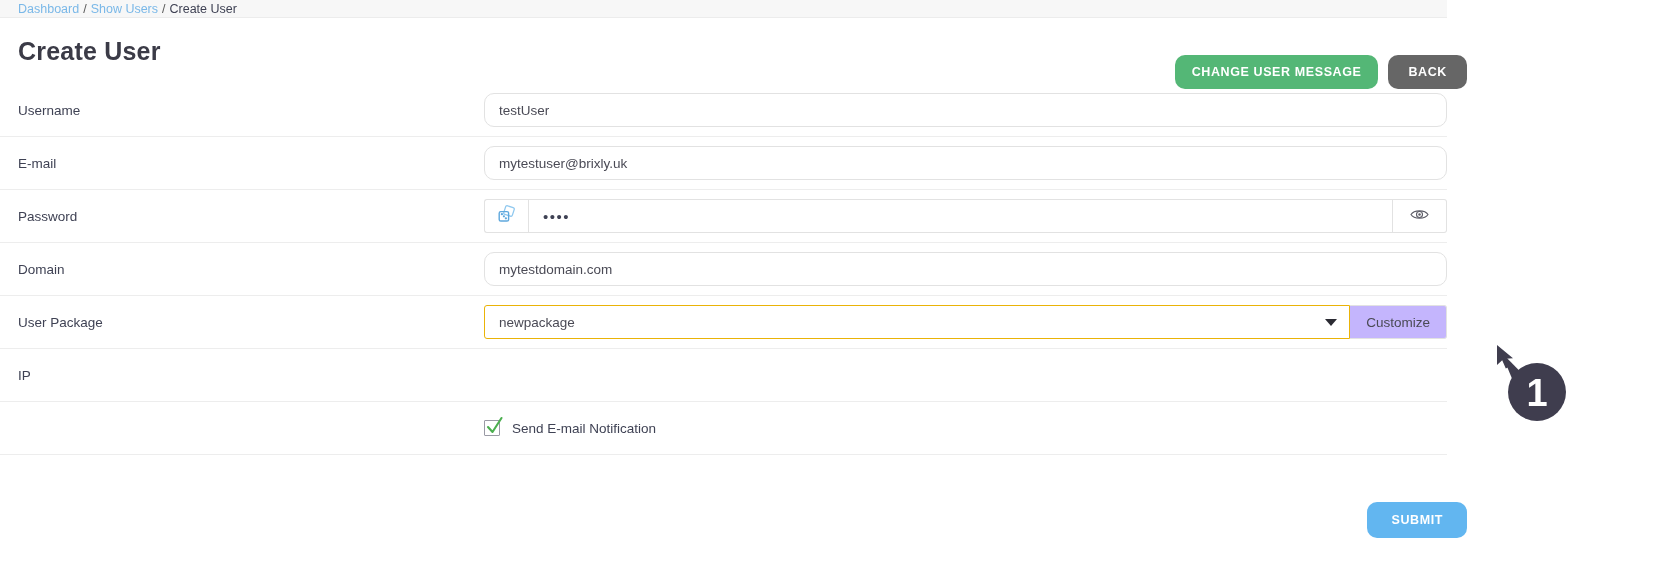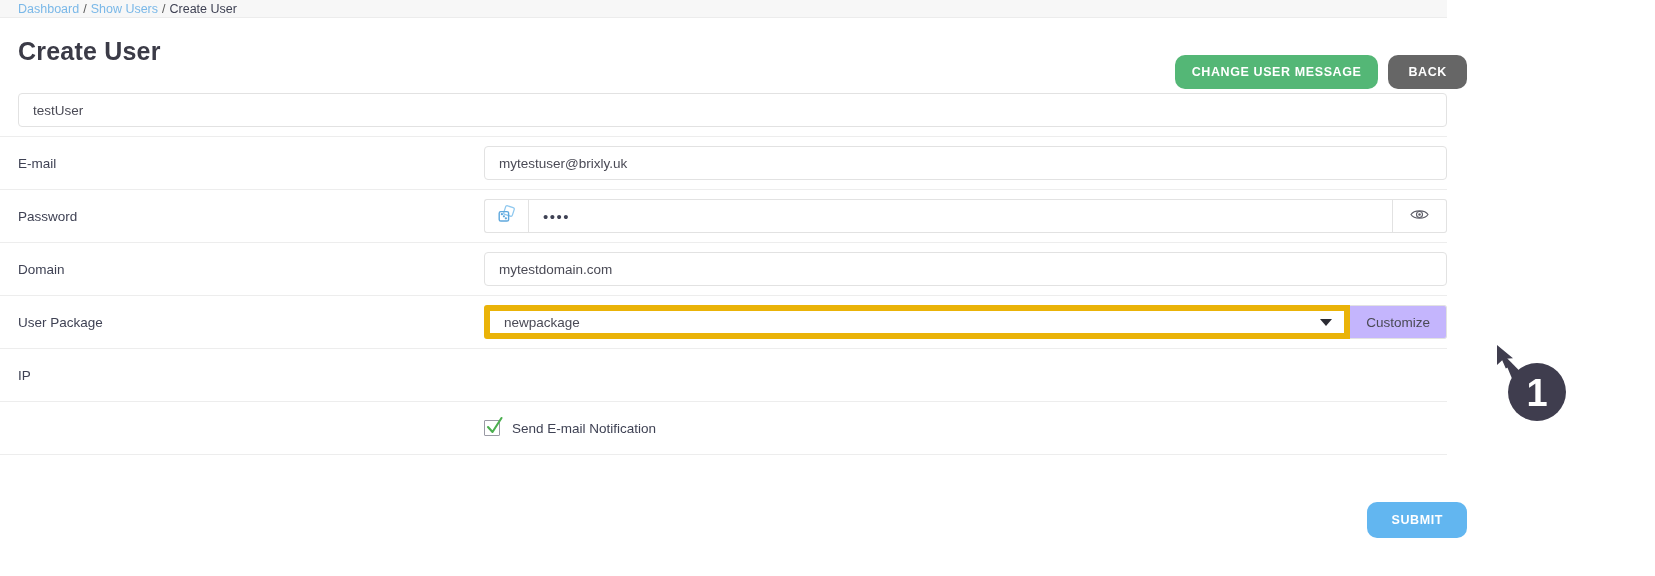--- a/index.html
+++ b/index.html
@@ -78,21 +78,21 @@
     flex: 0 0 466px;
     font-size: 13.5px;
     color: #3f4254;
   }
   .ctrl { flex: 1 1 auto; display: flex; align-items: stretch; min-width: 0; }
 
   .input {
     flex: 1 1 auto;
     height: 34px;
     border: 1px solid #e2e2e2;
-    border-radius: 4px;
+    border-radius: 10px;
     background: #fff;
     font-size: 13.5px;
     color: #4a4a55;
     padding: 0 14px;
     font-family: "Liberation Sans", sans-serif;
     display: flex;
     align-items: center;
     min-width: 0;
     white-space: nowrap;
     overflow: hidden;
@@ -132,21 +132,21 @@
     line-height: 1;
   }
 
   
   .select-wrap {
     flex: 1 1 auto;
     position: relative;
     display: flex;
     align-items: center;
     height: 34px;
-    border: 6px solid #eab308;
+    border: 1px solid #eab308;
     border-radius: 3px 0 0 3px;
     background: #fff;
     padding: 0 34px 0 14px;
     font-size: 13.5px;
     color: #4a4a55;
     min-width: 0;
     cursor: pointer;
   }
   .caret {
     position: absolute;
@@ -242,20 +242,21 @@
     <div class="page-title">Create User</div>
     <div class="header-actions">
       <button class="btn btn-green">CHANGE USER MESSAGE</button>
       <button class="btn btn-gray">BACK</button>
     </div>
   </div>
 
   <div class="form">
 
     <div class="row">
+      <div class="row-label">Username</div>
       <div class="ctrl">
         <div class="input">testUser</div>
       </div>
     </div>
 
     <div class="row">
       <div class="row-label">E-mail</div>
       <div class="ctrl">
         <div class="input">mytestuser@brixly.uk</div>
       </div>

